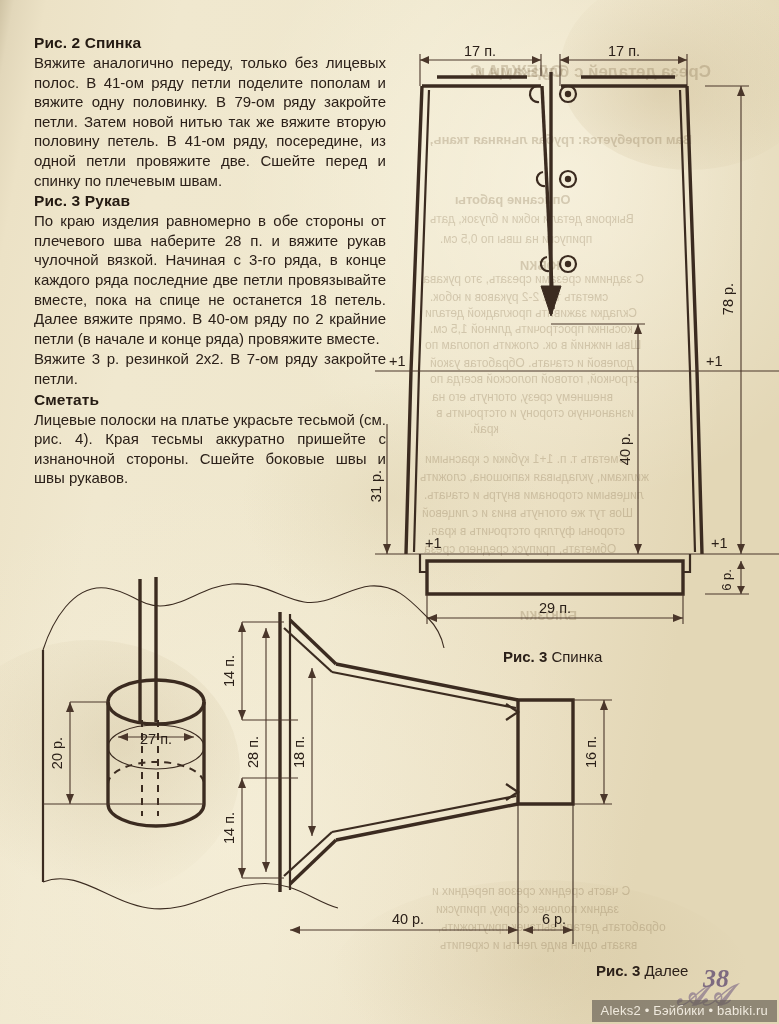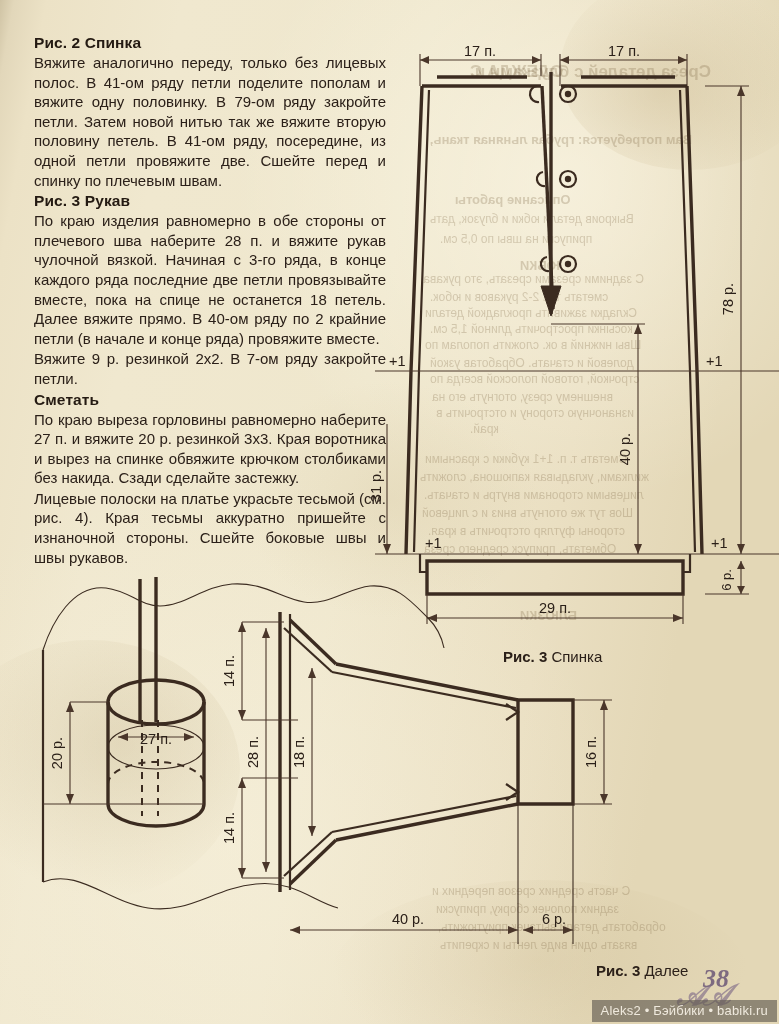--- a/index.html
+++ b/index.html
@@ -101,23 +101,22 @@
       <div class="bleed" style="left: 438px; top: 920px; font-size: 12px; font-weight: 400;">обработать детали вытачек приутюжить,</div>
       <div class="bleed" style="left: 440px; top: 938px; font-size: 12px; font-weight: 400;">вязать один виде ленты и скрепить</div>
       <div class="bleed" style="left: 470px; top: 62px; font-size: 17px; font-weight: 700;">Среза деталей с блузками и.</div>
     </div>
 
   <div id="textcol">
     <div class="h">Рис. 2 Спинка</div>
     <div class="p j">Вяжите аналогично переду, только без лицевых полос. В 41-ом ряду петли поделите пополам и вяжите одну половинку. В 79-ом ряду закройте петли. Затем новой нитью так же вяжите вторую половину петель. В 41-ом ряду, посередине, из одной петли провяжите две. Сшейте перед и спинку по плечевым швам.</div>
     <div class="h">Рис. 3 Рукав</div>
     <div class="p j">По краю изделия равномерно в обе стороны от плечевого шва наберите 28 п. и вяжите рукав чулочной вязкой. Начиная с 3-го ряда, в конце каждого ряда последние две петли провязывайте вместе, пока на спице не останется 18 петель. Далее вяжите прямо. В 40-ом ряду по 2 крайние петли (в начале и конце ряда) провяжите вместе.</div>
-    <div class="p j">Вяжите 9 р. резинкой 2х2. В 7-ом ряду закройте петли.</div>
+    <div class="p j">Вяжите 3 р. резинкой 2х2. В 7-ом ряду закройте петли.</div>
     <div class="h">Сметать</div>
-    <div class="p j">По краю выреза горловины равномерно наберите 27 п. и вяжите 20 р. резинкой 3х3. Края воротника и вырез на спинке обвяжите крючком столбиками без накида. Сзади сделайте застежку.</div>
     <div class="p j">Лицевые полоски на платье украсьте тесьмой (см. рис. 4). Края тесьмы аккуратно пришейте с изнаночной стороны. Сшейте боковые швы и швы рукавов.</div>
   </div>
 
   <svg id="fig2" style="position:absolute;left:375px;top:24px;" width="404" height="620" viewBox="0 0 404 620">
 
     <g class="dim">
       <line x1="45" y1="36" x2="166" y2="36"></line>
       <path d="M45,36 l9,-4 v8 z" fill="#4a362a" stroke="none"></path>
       <path d="M166,36 l-9,-4 v8 z" fill="#4a362a" stroke="none"></path>
       <line x1="45" y1="30" x2="45" y2="62"></line>

